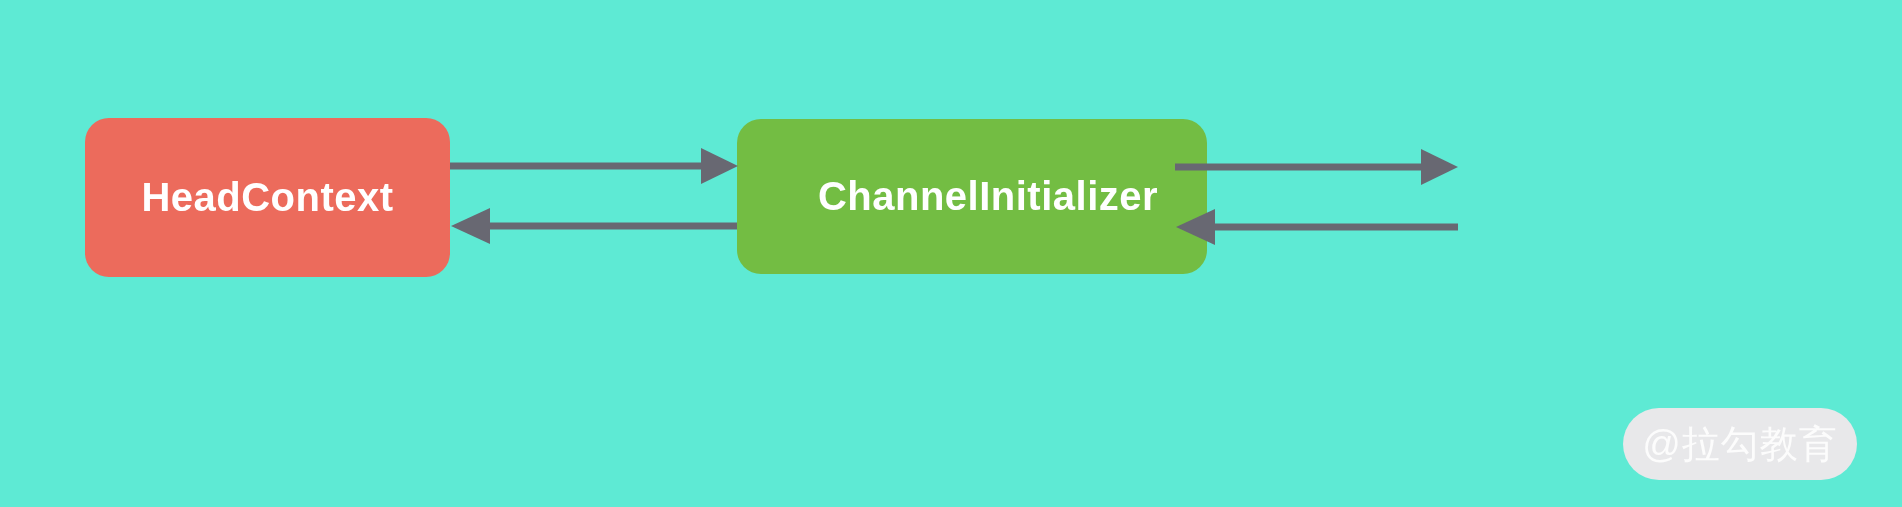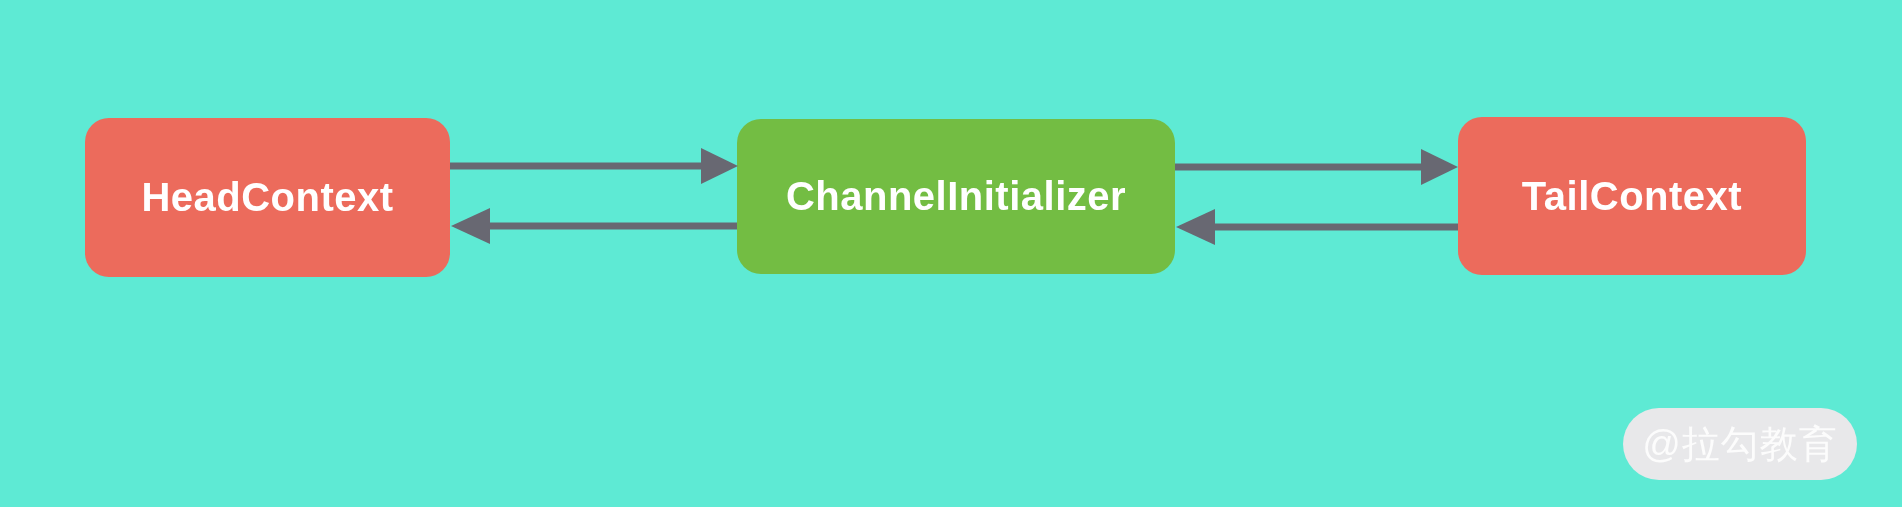--- a/index.html
+++ b/index.html
@@ -57,27 +57,24 @@
 </style>
 </head>
 <body>
 
 <div class="canvas">
 
   <div class="node" id="node-head" style="background: rgb(236, 107, 92);">
     <span class="node-label" style="color: rgb(255, 255, 255);">HeadContext</span>
   </div>
 
-  <div class="node" id="node-initializer" style="background: rgb(115, 189, 67);">
+  <div class="node" id="node-initializer" style="background: rgb(115, 189, 67); padding-left: 32px;">
     <span class="node-label" style="color: rgb(255, 255, 255);">ChannelInitializer</span>
   </div>
 
-  <div class="node" id="node-tail" style="background: rgb(236, 107, 92);">
-    <span class="node-label" style="color: rgb(255, 255, 255);">TailContext</span>
-  </div>
 
   <svg class="edges" width="1902" height="507" viewBox="0 0 1902 507">
 
     <g>
       <line x1="450" y1="166" x2="704" y2="166" stroke-width="7" stroke="#686872"></line>
       <polygon points="701,148 738,166 701,184" fill="#686872"></polygon>
     </g>
 
     <g>
       <line x1="487" y1="226" x2="737" y2="226" stroke-width="7" stroke="#686872"></line>

